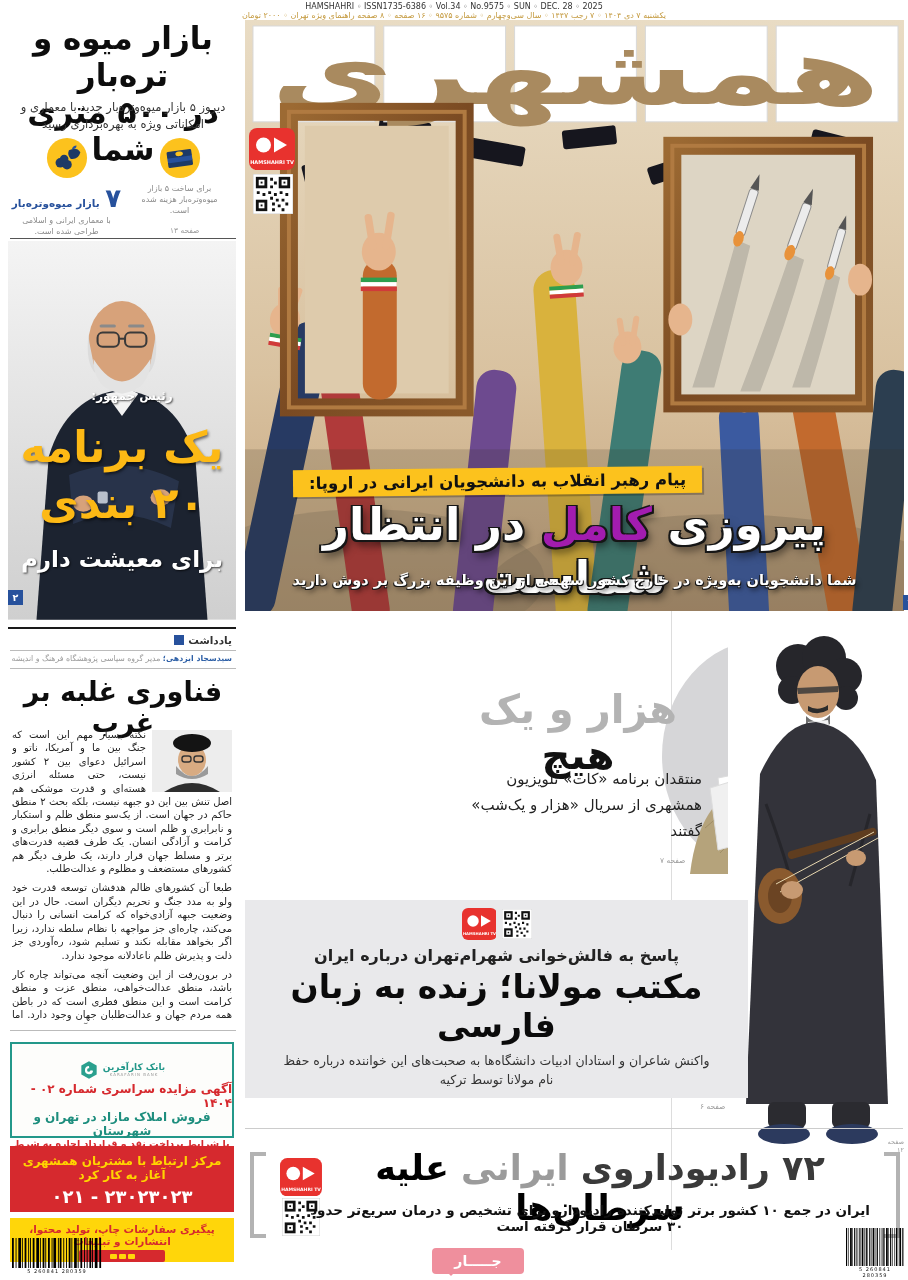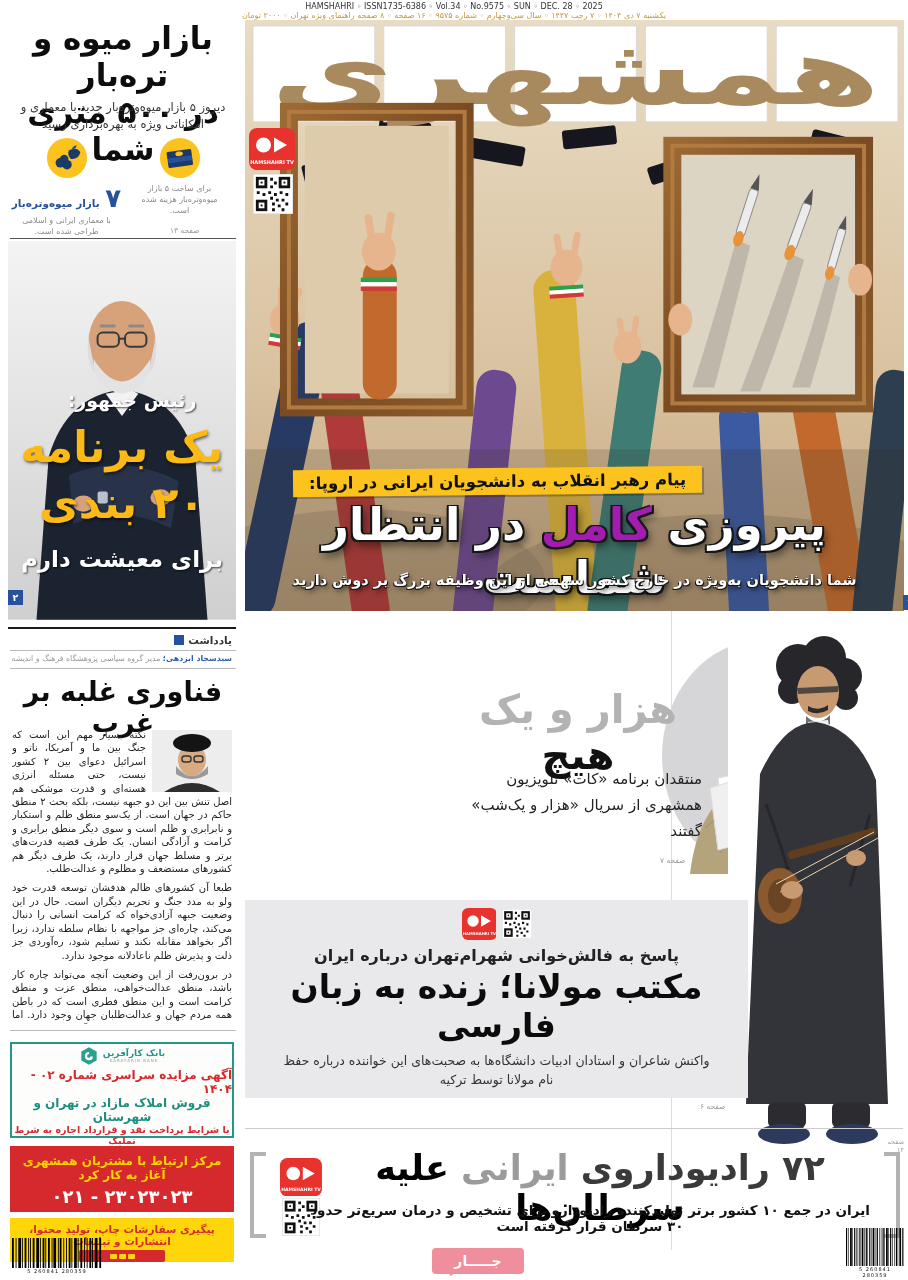--- a/index.html
+++ b/index.html
@@ -28,21 +28,21 @@
   .stat .cap { margin-top:2px; font-size:8px; line-height:11px; color:#8a8a8a; padding:0 10px; }
 
   .p-ref { font-size:7.5px; color:#9a9a9a; }
   .pref13 { top:226px; left:170px; right:auto; }
   .rule-l1 { top:238px; right:672px; left:10px; height:1px; background:#555; }
 
   
   .prez { top:241px; right:672px; left:8px; height:372px; }
   .prez svg { position:absolute; inset:0; }
   .prez .t1 { position:absolute; top:148px; left:0; right:0; text-align:center; color:#fff;
-              font-size:19px; font-weight:900; text-shadow:1px 1px 2px rgba(0,0,0,.7);padding-left:20px; }
+              font-size:12px; font-weight:900; text-shadow:1px 1px 2px rgba(0,0,0,.7);padding-left:20px; }
   .prez .t2 { position:absolute; top:178px; left:0; right:0; text-align:center; color:#fdb915;
               font-size:43px; font-weight:900; line-height:56px; text-shadow:1px 2px 3px rgba(0,0,0,.55); }
   .prez .t4 { position:absolute; top:305px; left:0; right:0; text-align:center; color:#fff;
               font-size:23px; font-weight:900; text-shadow:1px 1px 2px rgba(0,0,0,.7); }
   .badge { width:15px; height:15px; background:#27519c; color:#fff; font-size:9.5px; font-weight:700;
            display:flex; align-items:center; justify-content:center; }
   .prez .badge { position:absolute; bottom:8px; right:auto; left:0; }
   .rule-l2 { top:627px; right:672px; left:8px; height:2px; background:#1a1a1a; }
 
   
@@ -56,21 +56,21 @@
   .rule-n2 { top:668px; right:672px; left:10px; height:1px; background:#bbb; }
   .note-h { top:676px; right:672px; left:10px; text-align:center; font-size:27px; font-weight:900; color:#0d0d0d; }
   .note-body { top:728px; right:676px; left:12px; height:296px; overflow:hidden;
                font-size:10px; line-height:13.4px; color:#222; text-align:justify; }
   .note-body p { margin-bottom:6px; }
   .note-body .face { float:right; width:80px; height:62px; margin:2px 0 3px 6px; }
   .rule-n3 { top:1030px; right:672px; left:10px; height:1px; background:#bbb; }
 
   
   .kad { top:1042px; right:674px; left:10px; height:96px; border:2px solid #23988a; background:#fdfdfb;
-         text-align:center; padding-top:2px; }
+         text-align:center; padding-top:16px; }
   .kad .lg { display:flex; align-items:center; justify-content:center; gap:4px; }
   .kad .lg svg { width:20px; height:20px; }
   .kad .bn { font-size:9px; font-weight:700; color:#23988a; line-height:9px; text-align:right; }
   .kad .be { font-size:4px; color:#999; letter-spacing:1px; }
   .kad .l1 { font-size:12px; font-weight:900; color:#d6292e; margin-top:2px;text-align:right; }
   .kad .l2 { font-size:12px; font-weight:900; color:#1e8e7e; }
   .kad .l3 { font-size:9.5px; font-weight:900; color:#d6292e; }
   .kad .l4 { font-size:6.5px; color:#23988a; margin-top:1px; }
 
   .cbox { top:1146px; right:674px; left:10px; height:66px; background:#d6292e; text-align:center; padding-top:8px; }

